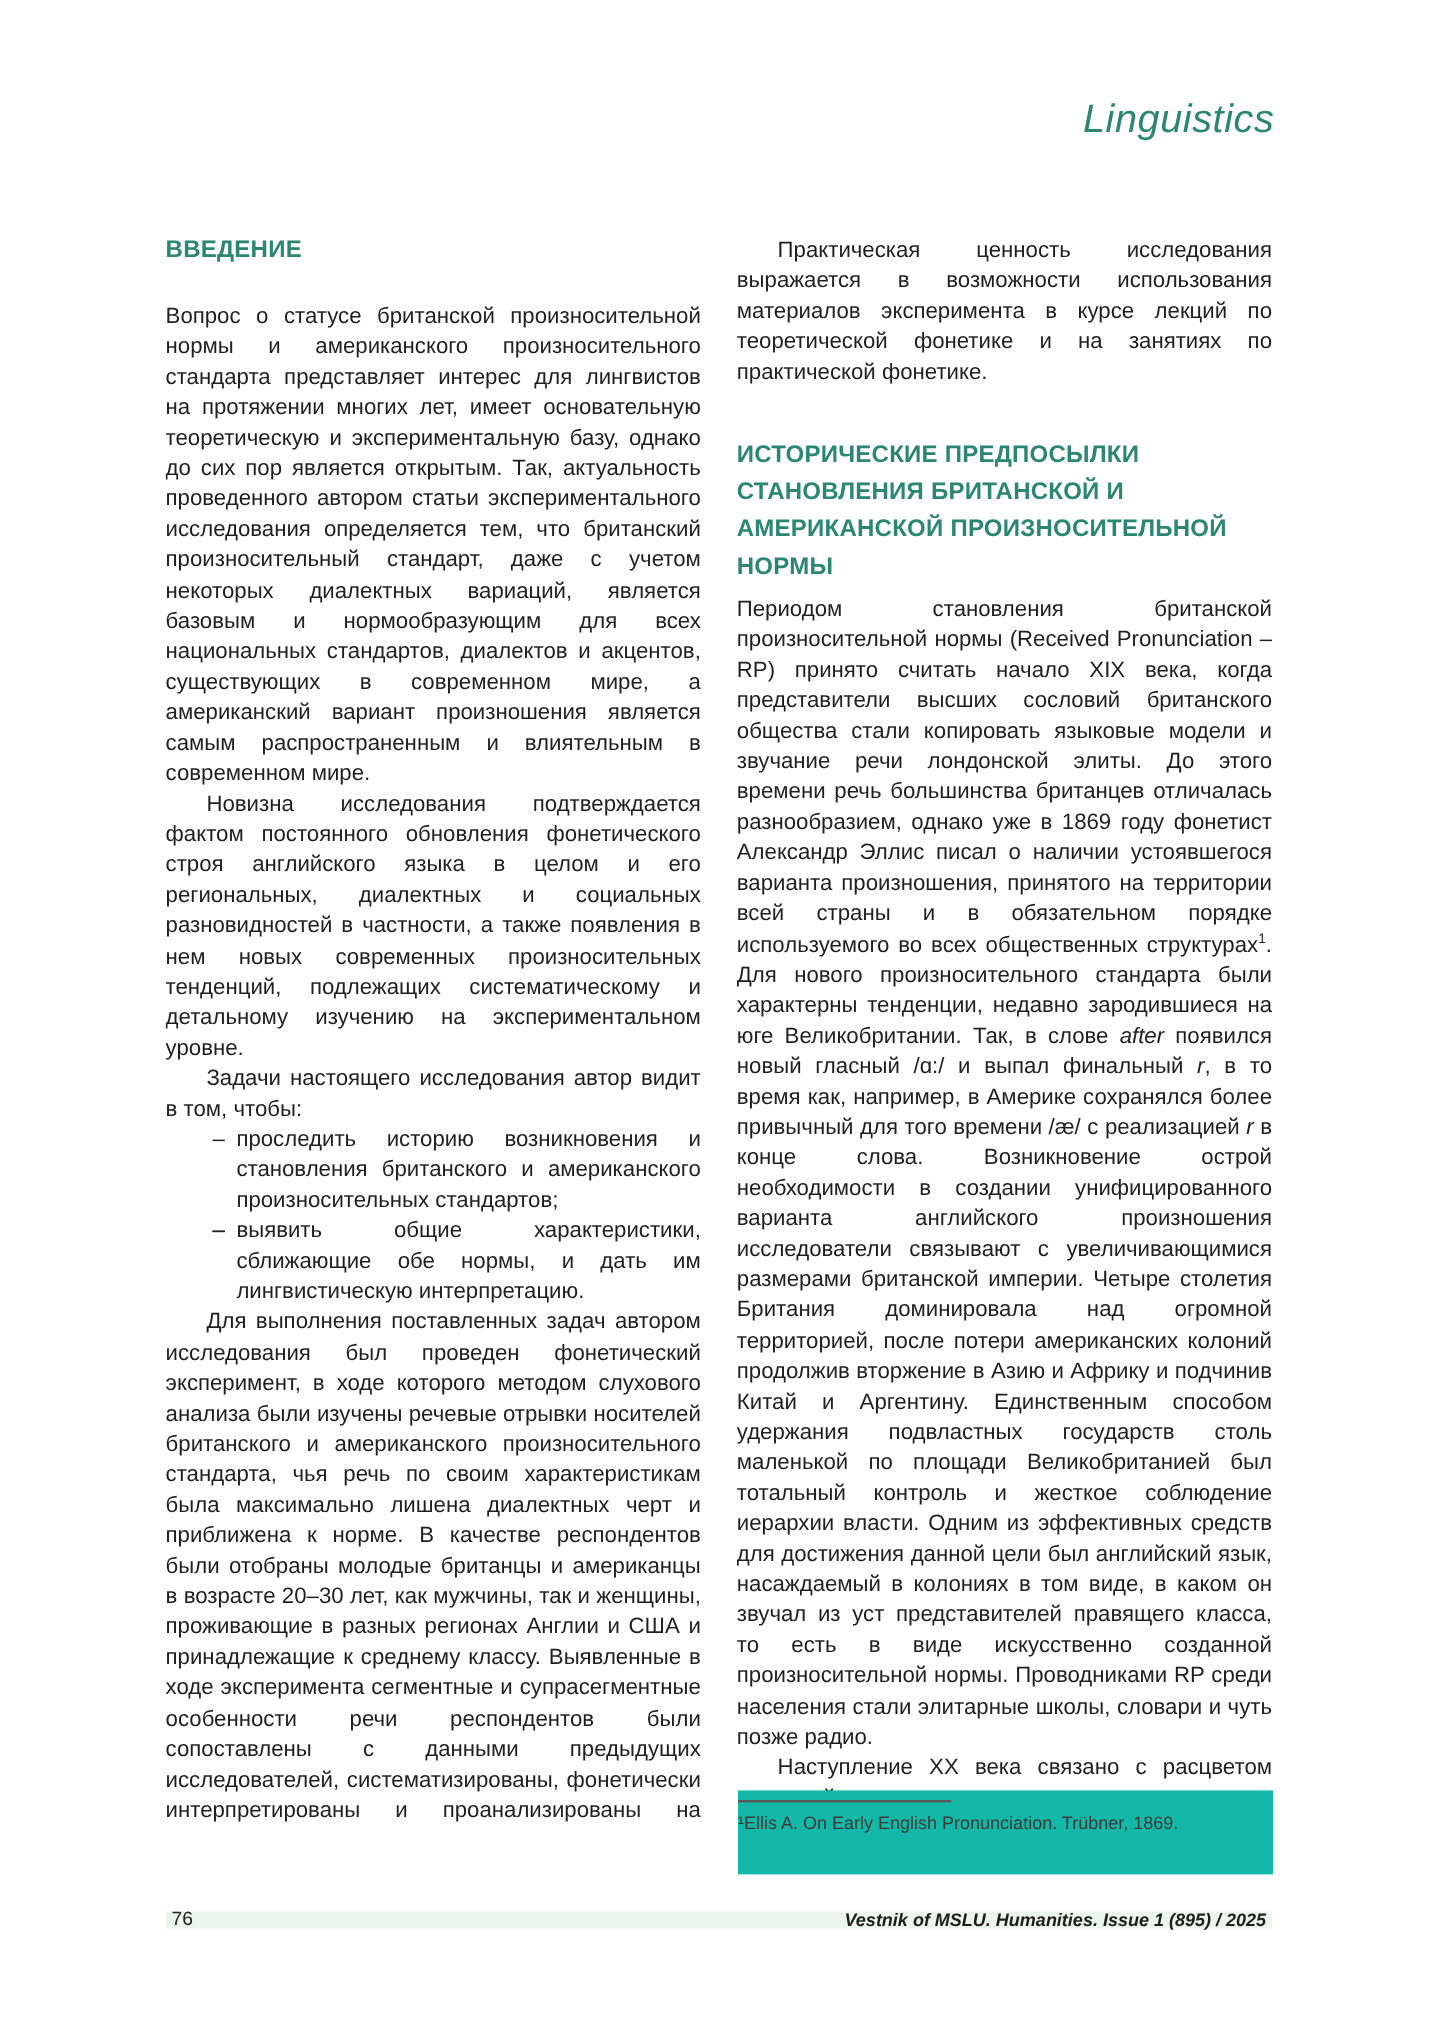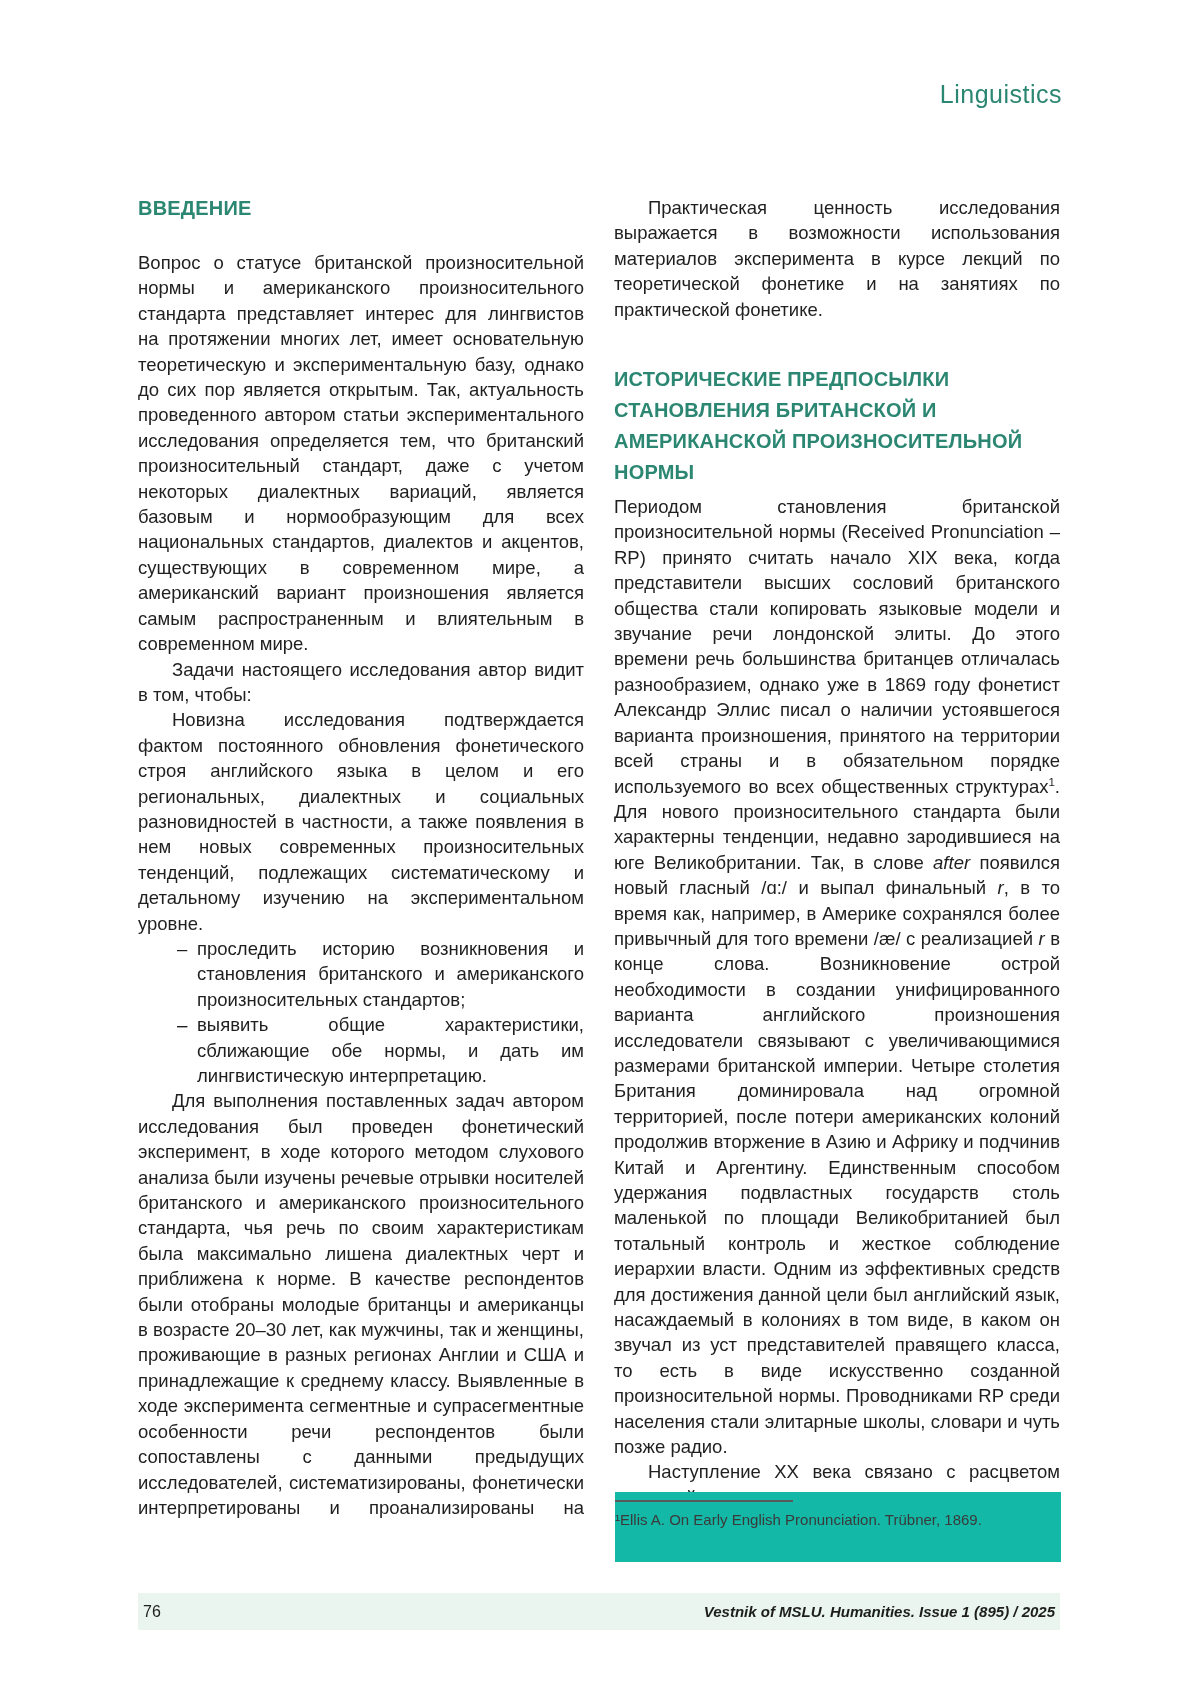--- a/index.html
+++ b/index.html
@@ -12,24 +12,25 @@
     font-family: "Liberation Sans", "DejaVu Sans", sans-serif;
     color: #1f1f1f;
   }
   .running-head {
     position: absolute;
     top: 80px;
     right: 138px;
     text-align: right;
   }
   .rh-label {
-    font-size: 25px;
+    font-size: 33px;
     font-weight: 400;
     color: #2b8672;
     letter-spacing: 0.5px;
+    font-style: italic;
   }
   .columns {
     position: absolute;
     top: 195px;
     left: 138px;
     width: 922px;
     display: flex;
     gap: 30px;
     justify-content: space-between;
   }
@@ -82,21 +83,21 @@
   .fn-text {
     font-size: 15px;
     line-height: 19px;
     color: #3a3a3a;
   }
   .footer {
     position: absolute;
     left: 138px;
     top: 1593px;
     width: 922px;
-    height: 37px;
+    height: 14px;
     background: #e9f5ee;
     display: flex;
     align-items: center;
     justify-content: space-between;
     padding: 0 5px;
     box-sizing: border-box;
   }
   .pageno {
     font-size: 16px;
     font-weight: 400;
@@ -117,22 +118,22 @@
 
   <div class="running-head">
     <span class="rh-label">Linguistics</span>
   </div>
 
   <div class="columns">
 
     <div class="col">
       <h2 class="h">ВВЕДЕНИЕ</h2>
       <p class="noind">Вопрос о статусе британской произносительной нормы и американского произносительного стандарта представляет интерес для лингвистов на протяжении многих лет, имеет основательную теоретическую и экспериментальную базу, однако до сих пор является открытым. Так, актуальность проведенного автором статьи экспериментального исследования определяется тем, что британский произносительный стандарт, даже с учетом некоторых диалектных вариаций, является базовым и нормообразующим для всех национальных стандартов, диалектов и акцентов, существующих в современном мире, а американский вариант произношения является самым распространенным и влиятельным в современном мире.</p>
+      <p>Новизна исследования подтверждается фактом постоянного обновления фонетического строя английского языка в целом и его региональных, диалектных и социальных разновидностей в частности, а также появления в нем новых современных произносительных тенденций, подлежащих систематическому и детальному изучению на экспериментальном уровне.</p>
       <p>Задачи настоящего исследования автор видит в том, чтобы:</p>
-      <p>Новизна исследования подтверждается фактом постоянного обновления фонетического строя английского языка в целом и его региональных, диалектных и социальных разновидностей в частности, а также появления в нем новых современных произносительных тенденций, подлежащих систематическому и детальному изучению на экспериментальном уровне.</p>
       <div class="task">
         <span class="dash">–</span>
         <span>проследить историю возникновения и становления британского и американского произносительных стандартов;</span>
       </div>
       <div class="task">
         <span class="dash">–</span>
       </div>
       <div class="task">
         <span class="dash">–</span>
         <span>выявить общие характеристики, сближающие обе нормы, и дать им лингвистическую интерпретацию.</span>

